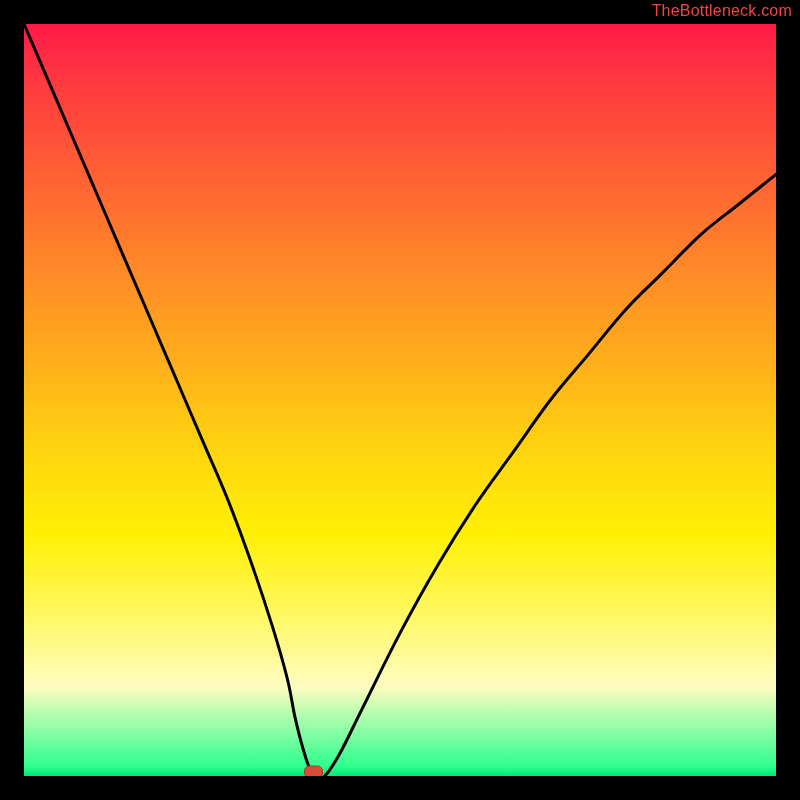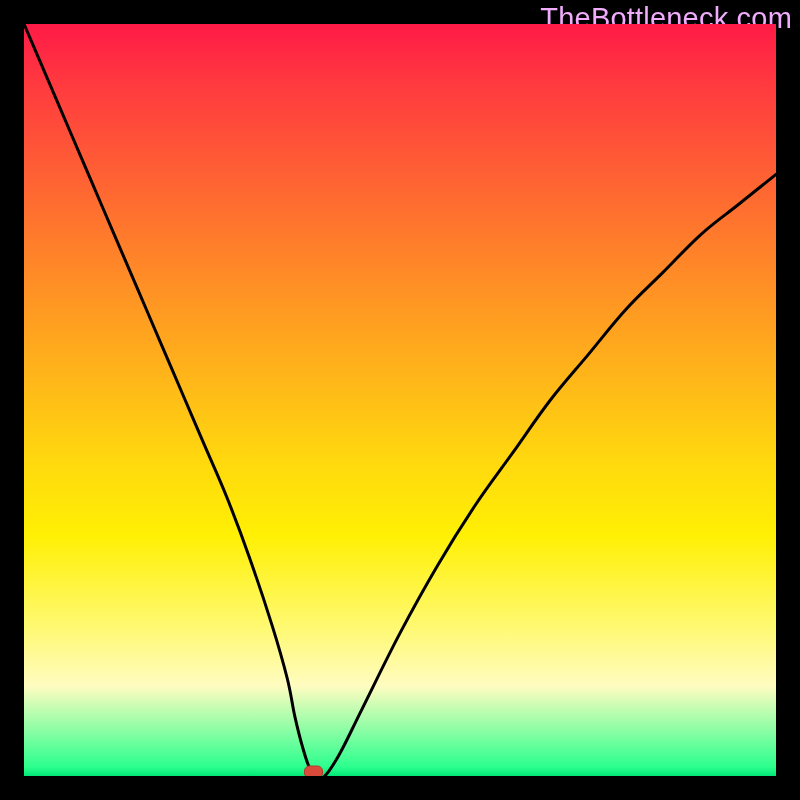--- a/index.html
+++ b/index.html
@@ -55,22 +55,22 @@
   }
   .marker {
     fill: #d84b3a;
     stroke: #b33a2e;
     stroke-width: 1;
   }
   .watermark {
     position: absolute;
     top: 2px;
     right: 8px;
-    color: #f0abfc;
-    font-size: 29px;
+    color: #ef4444;
+    font-size: 16px;
     font-weight: 500;
     letter-spacing: 0.2px;
     user-select: none;
   }
 </style>
 </head>
 <body>
 
 <div class="watermark">TheBottleneck.com</div>
 

